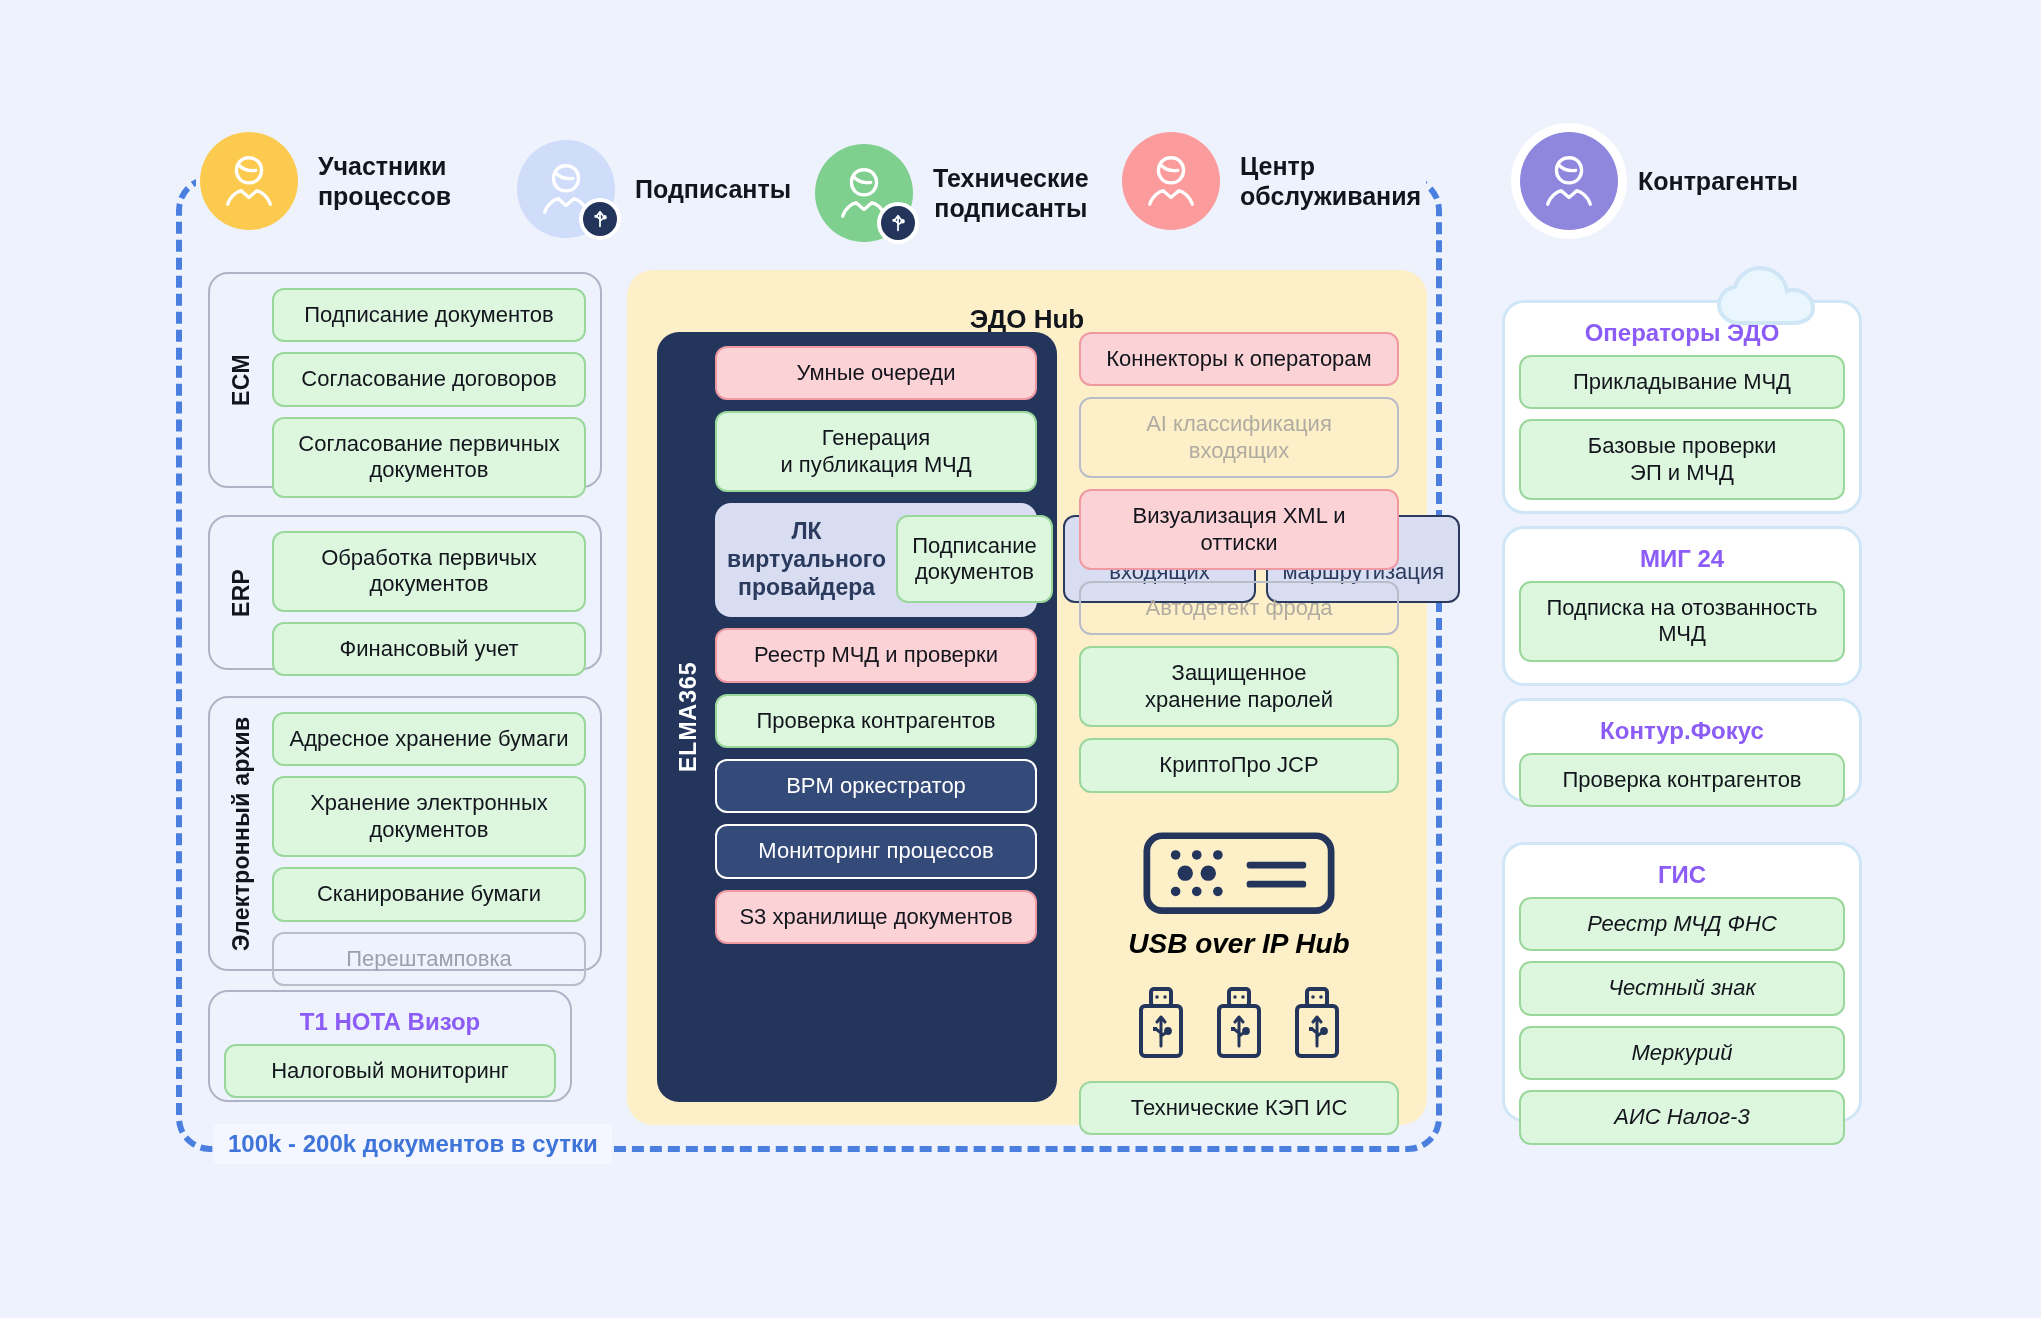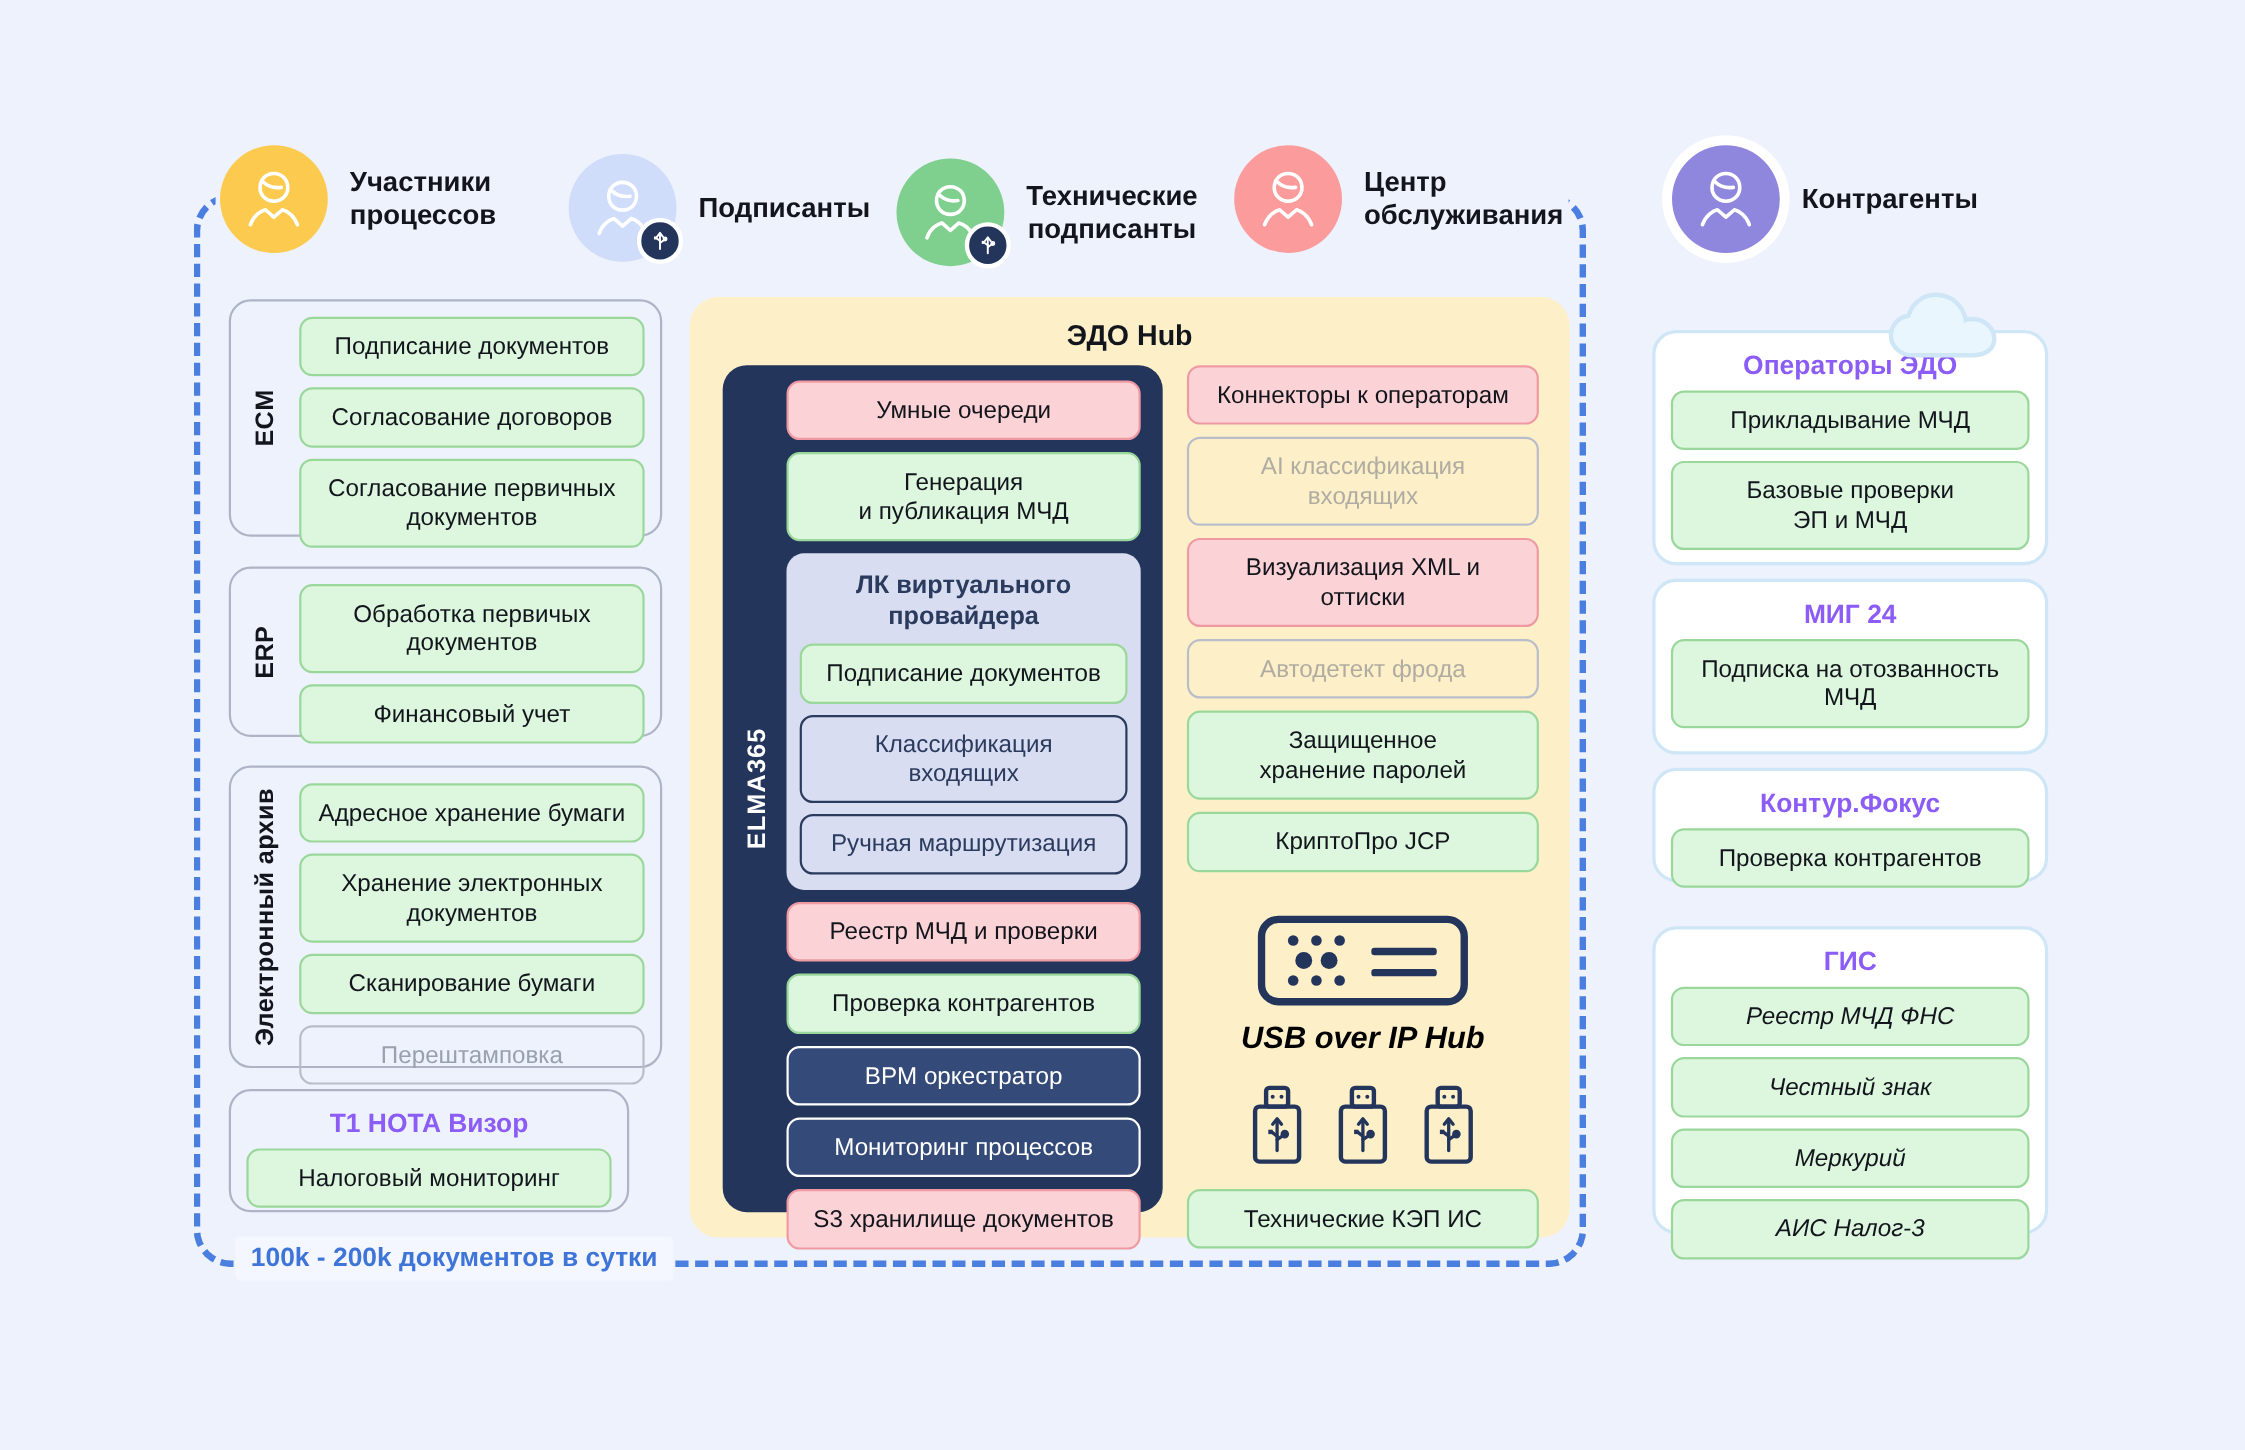--- a/index.html
+++ b/index.html
@@ -81,39 +81,39 @@
   .chip.navy{background:#344a78;border:2px solid #ffffff;color:#ffffff;}
   .chip.lilac{background:#d8ddf2;border:2px solid #2b3b5e;color:#2b3b5e;}
 
   
   .hub{
     position:absolute;left:627px;top:270px;width:800px;height:855px;
     background:#fdf0c8;border-radius:26px;box-sizing:border-box;
   }
   .hub-title{
     text-align:center;font-size:26px;font-weight:bold;color:#12151c;
-    padding-top:20px;
+    padding-top:34px;
   }
   .elma{
     position:absolute;left:30px;top:62px;width:400px;height:770px;
     background:#24355c;border-radius:22px;box-sizing:border-box;
   }
   .elma-label{
     position:absolute;left:14px;top:0;width:34px;height:100%;
     display:flex;align-items:center;justify-content:center;
     writing-mode:vertical-rl;transform:rotate(180deg);
     font-size:23px;font-weight:bold;color:#ffffff;letter-spacing:1px;
   }
   .elma-stack{
     position:absolute;left:58px;top:14px;width:322px;
     display:flex;flex-direction:column;gap:11px;
   }
   .vp{
     background:#d8ddf2;border-radius:16px;padding:12px 12px 14px 12px;
-    display:flex;flex-direction:column;gap:10px;box-sizing:border-box;
+    display:flex;flex-direction:row;gap:10px;box-sizing:border-box;
   }
   .vp-title{
     text-align:center;font-size:23px;font-weight:bold;color:#2b3b5e;
     line-height:1.22;white-space:pre-line;padding:2px 0 2px 0;
   }
   .hub-right{
     position:absolute;left:452px;top:62px;width:320px;
     display:flex;flex-direction:column;gap:11px;
   }
   .usb-block{

